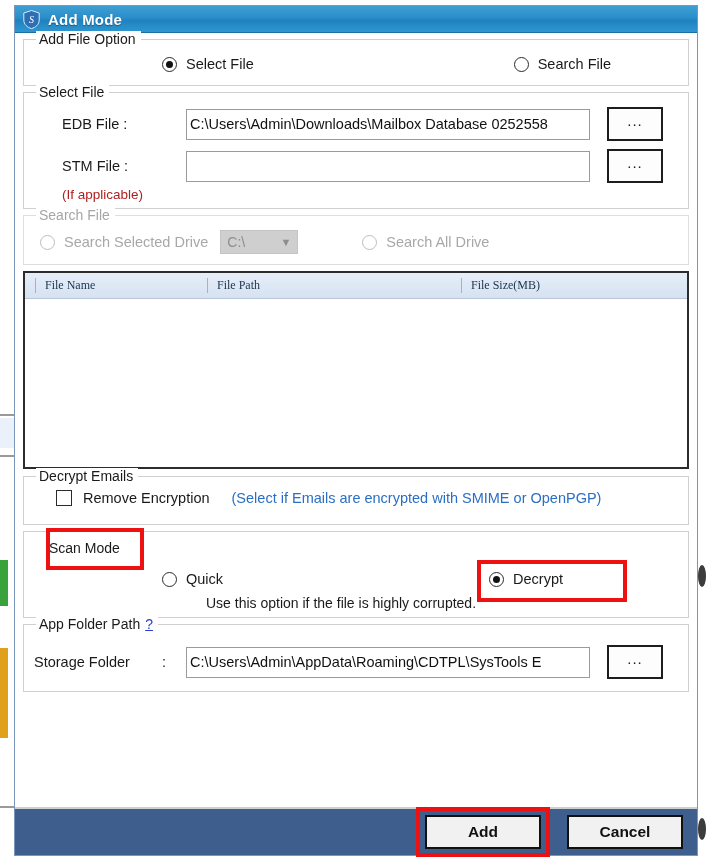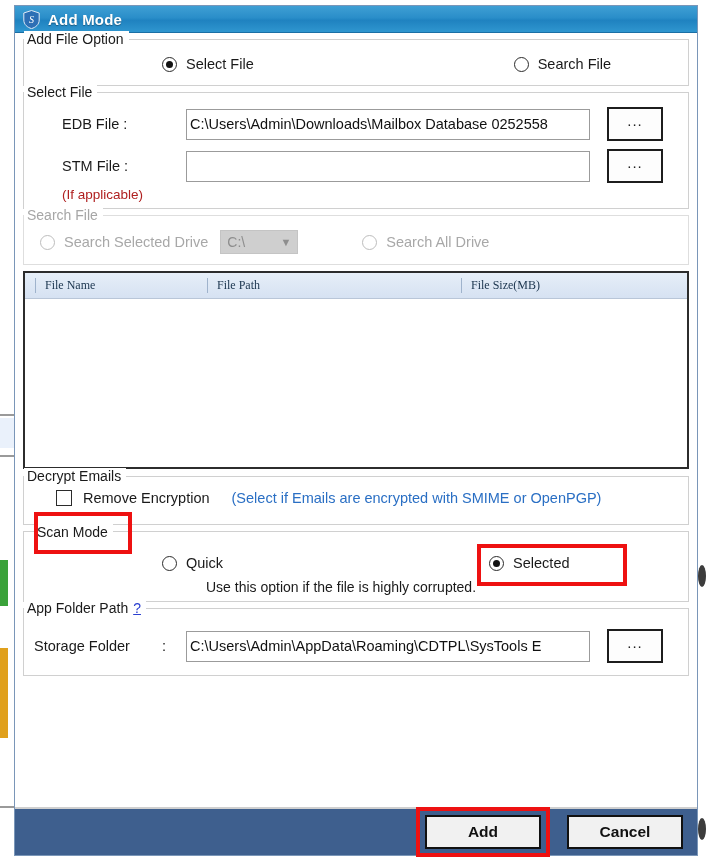--- a/index.html
+++ b/index.html
@@ -63,21 +63,21 @@
   }
 
   
   .group {
     position: relative;
     border: 1px solid #d0d0d0;
     margin-bottom: 6px;
     padding: 12px 10px 9px 10px;
   }
   .group > .legend {
-    position: absolute; top: -9px; left: 0;
+    position: absolute; top: -9px; left: 12px;
     background: #ffffff;
     padding: 0 5px 0 3px;
     font-size: 14px; color: #1a1a1a;
     line-height: 16px;
   }
   .group.disabled { border-color: #dedede; }
   .group.disabled > .legend { color: #a6a6a6; }
 
   
   .radio { display: inline-flex; align-items: center; cursor: default; }
@@ -314,33 +314,33 @@
 
     <div class="group" style="padding-top:13px;padding-bottom:10px;">
       <span class="legend">Decrypt Emails</span>
       <div id="decryptrow">
         <span class="cbox"></span>
         <span id="rm-enc-label">Remove Encryption</span>
         <span id="enc-hint">(Select if Emails are encrypted with SMIME or OpenPGP)</span>
       </div>
     </div>
 
-    <div class="group" style="padding-top:0;padding-bottom:6px;">
+    <div class="group" style="padding-top:16px;padding-bottom:6px;">
       <span class="legend" style="position:relative;">
         <span>Scan Mode</span>
         <span class="redbox" id="rb-scanmode"></span>
       </span>
       <div id="scanrow">
         <div class="radio" id="scan-quick">
           <span class="rdot"></span>
           <span class="rlabel">Quick</span>
         </div>
         <div class="radio" id="scan-adv" style="position:relative;">
           <span class="rdot on"></span>
-          <span class="rlabel">Selected</span>
+          <span class="rlabel">Decrypt</span>
           <span class="redbox" id="rb-advance"></span>
         </div>
       </div>
       <div id="scan-note">Use this option if the file is highly corrupted.</div>
     </div>
 
     <div class="group" style="padding-top:14px;padding-bottom:12px;margin-bottom:0;">
       <span class="legend" id="appfolder-legend">
         <span>App Folder Path</span><span class="qmark">?</span>
       </span>

